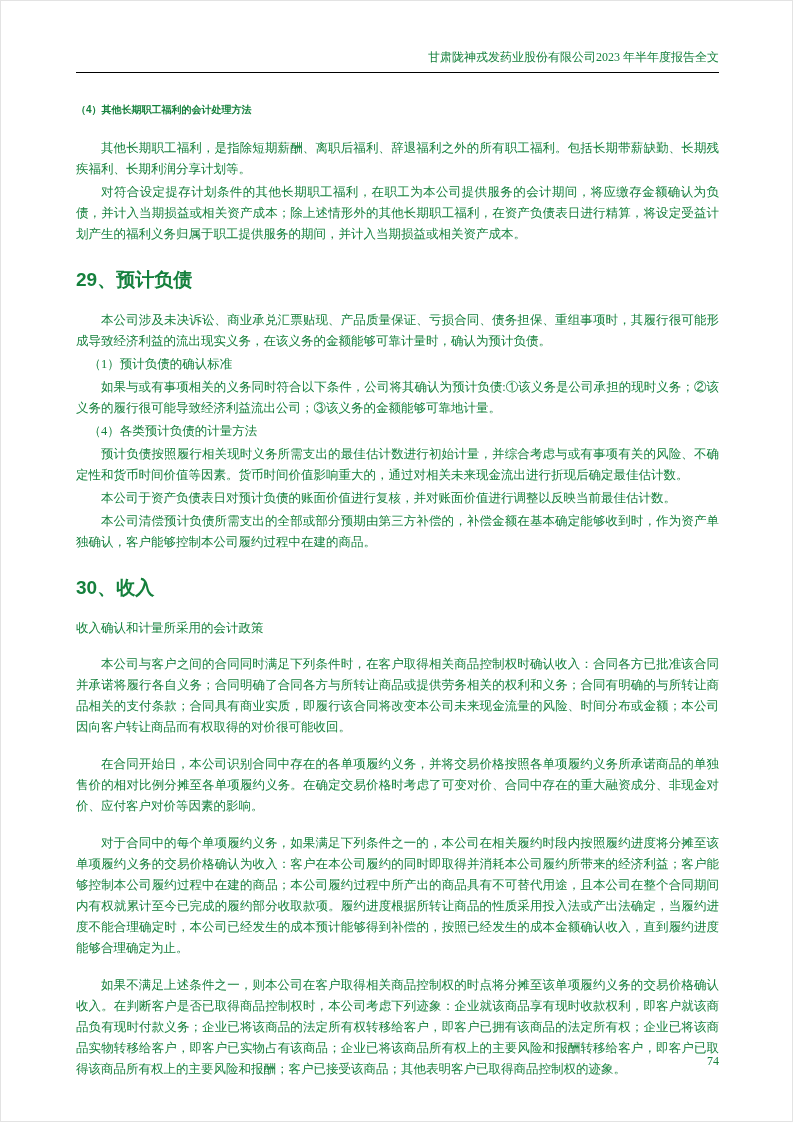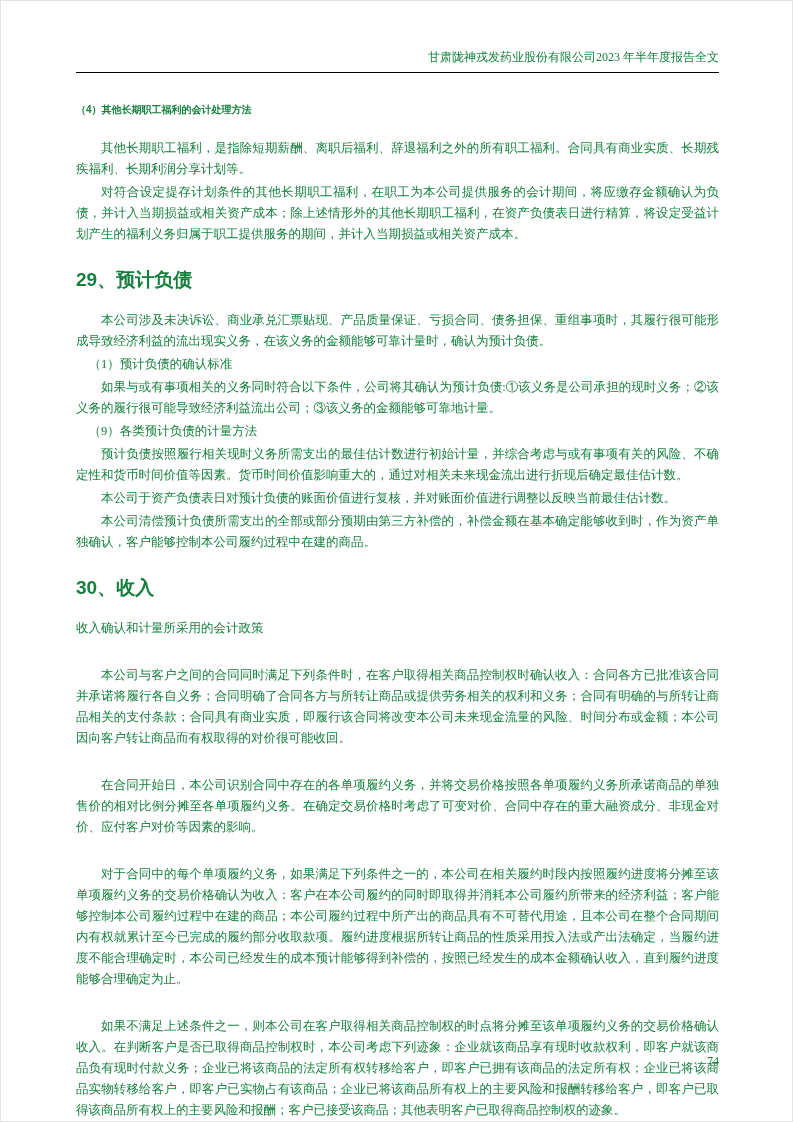--- a/index.html
+++ b/index.html
@@ -45,47 +45,47 @@
     margin: 24px 0 20px 0;
     font-family: "Liberation Sans", "DejaVu Sans", sans-serif;
   }
   .para {
     margin: 0 0 2px 0;
     text-align: justify;
     text-justify: inter-ideograph;
   }
   .indent { text-indent: 2em; }
   .item-indent { text-indent: 1em; }
-  .gap { margin-top: 26px; }
+  .gap { margin-top: 16px; font-family: Liberation Mono, monospace; }
   .footer {
     position: absolute;
     right: 73px;
     bottom: 52px;
     font-size: 12px;
   }
 </style>
 </head>
 <body>
 
 <div class="page">
 
   <div class="header">
     <span>甘肃陇神戎发药业股份有限公司2023 年半年度报告全文</span>
   </div>
 
   <div class="content">
     <div class="h-sub">（4）其他长期职工福利的会计处理方法</div>
-    <p class="para indent">其他长期职工福利，是指除短期薪酬、离职后福利、辞退福利之外的所有职工福利。合同具有商业实质、长期残疾福利、长期利润分享计划等。</p>
+    <p class="para indent">其他长期职工福利，是指除短期薪酬、离职后福利、辞退福利之外的所有职工福利。包括长期带薪缺勤、长期残疾福利、长期利润分享计划等。</p>
     <p class="para indent">对符合设定提存计划条件的其他长期职工福利，在职工为本公司提供服务的会计期间，将应缴存金额确认为负债，并计入当期损益或相关资产成本；除上述情形外的其他长期职工福利，在资产负债表日进行精算，将设定受益计划产生的福利义务归属于职工提供服务的期间，并计入当期损益或相关资产成本。</p>
 
     <div class="h-num">29、预计负债</div>
     <p class="para indent">本公司涉及未决诉讼、商业承兑汇票贴现、产品质量保证、亏损合同、债务担保、重组事项时，其履行很可能形成导致经济利益的流出现实义务，在该义务的金额能够可靠计量时，确认为预计负债。</p>
     <p class="para item-indent">（1）预计负债的确认标准</p>
     <p class="para indent">如果与或有事项相关的义务同时符合以下条件，公司将其确认为预计负债:①该义务是公司承担的现时义务；②该义务的履行很可能导致经济利益流出公司；③该义务的金额能够可靠地计量。</p>
-    <p class="para item-indent">（9）各类预计负债的计量方法</p>
+    <p class="para item-indent">（4）各类预计负债的计量方法</p>
     <p class="para indent">预计负债按照履行相关现时义务所需支出的最佳估计数进行初始计量，并综合考虑与或有事项有关的风险、不确定性和货币时间价值等因素。货币时间价值影响重大的，通过对相关未来现金流出进行折现后确定最佳估计数。</p>
     <p class="para indent">本公司于资产负债表日对预计负债的账面价值进行复核，并对账面价值进行调整以反映当前最佳估计数。</p>
     <p class="para indent">本公司清偿预计负债所需支出的全部或部分预期由第三方补偿的，补偿金额在基本确定能够收到时，作为资产单独确认，客户能够控制本公司履约过程中在建的商品。</p>
 
     <div class="h-num">30、收入</div>
     <p class="para">收入确认和计量所采用的会计政策</p>
     <p class="para indent gap">本公司与客户之间的合同同时满足下列条件时，在客户取得相关商品控制权时确认收入：合同各方已批准该合同并承诺将履行各自义务；合同明确了合同各方与所转让商品或提供劳务相关的权利和义务；合同有明确的与所转让商品相关的支付条款；合同具有商业实质，即履行该合同将改变本公司未来现金流量的风险、时间分布或金额；本公司因向客户转让商品而有权取得的对价很可能收回。</p>
     <p class="para indent gap">在合同开始日，本公司识别合同中存在的各单项履约义务，并将交易价格按照各单项履约义务所承诺商品的单独售价的相对比例分摊至各单项履约义务。在确定交易价格时考虑了可变对价、合同中存在的重大融资成分、非现金对价、应付客户对价等因素的影响。</p>
     <p class="para indent gap">对于合同中的每个单项履约义务，如果满足下列条件之一的，本公司在相关履约时段内按照履约进度将分摊至该单项履约义务的交易价格确认为收入：客户在本公司履约的同时即取得并消耗本公司履约所带来的经济利益；客户能够控制本公司履约过程中在建的商品；本公司履约过程中所产出的商品具有不可替代用途，且本公司在整个合同期间内有权就累计至今已完成的履约部分收取款项。履约进度根据所转让商品的性质采用投入法或产出法确定，当履约进度不能合理确定时，本公司已经发生的成本预计能够得到补偿的，按照已经发生的成本金额确认收入，直到履约进度能够合理确定为止。</p>
     <p class="para indent gap">如果不满足上述条件之一，则本公司在客户取得相关商品控制权的时点将分摊至该单项履约义务的交易价格确认收入。在判断客户是否已取得商品控制权时，本公司考虑下列迹象：企业就该商品享有现时收款权利，即客户就该商品负有现时付款义务；企业已将该商品的法定所有权转移给客户，即客户已拥有该商品的法定所有权；企业已将该商品实物转移给客户，即客户已实物占有该商品；企业已将该商品所有权上的主要风险和报酬转移给客户，即客户已取得该商品所有权上的主要风险和报酬；客户已接受该商品；其他表明客户已取得商品控制权的迹象。</p>

